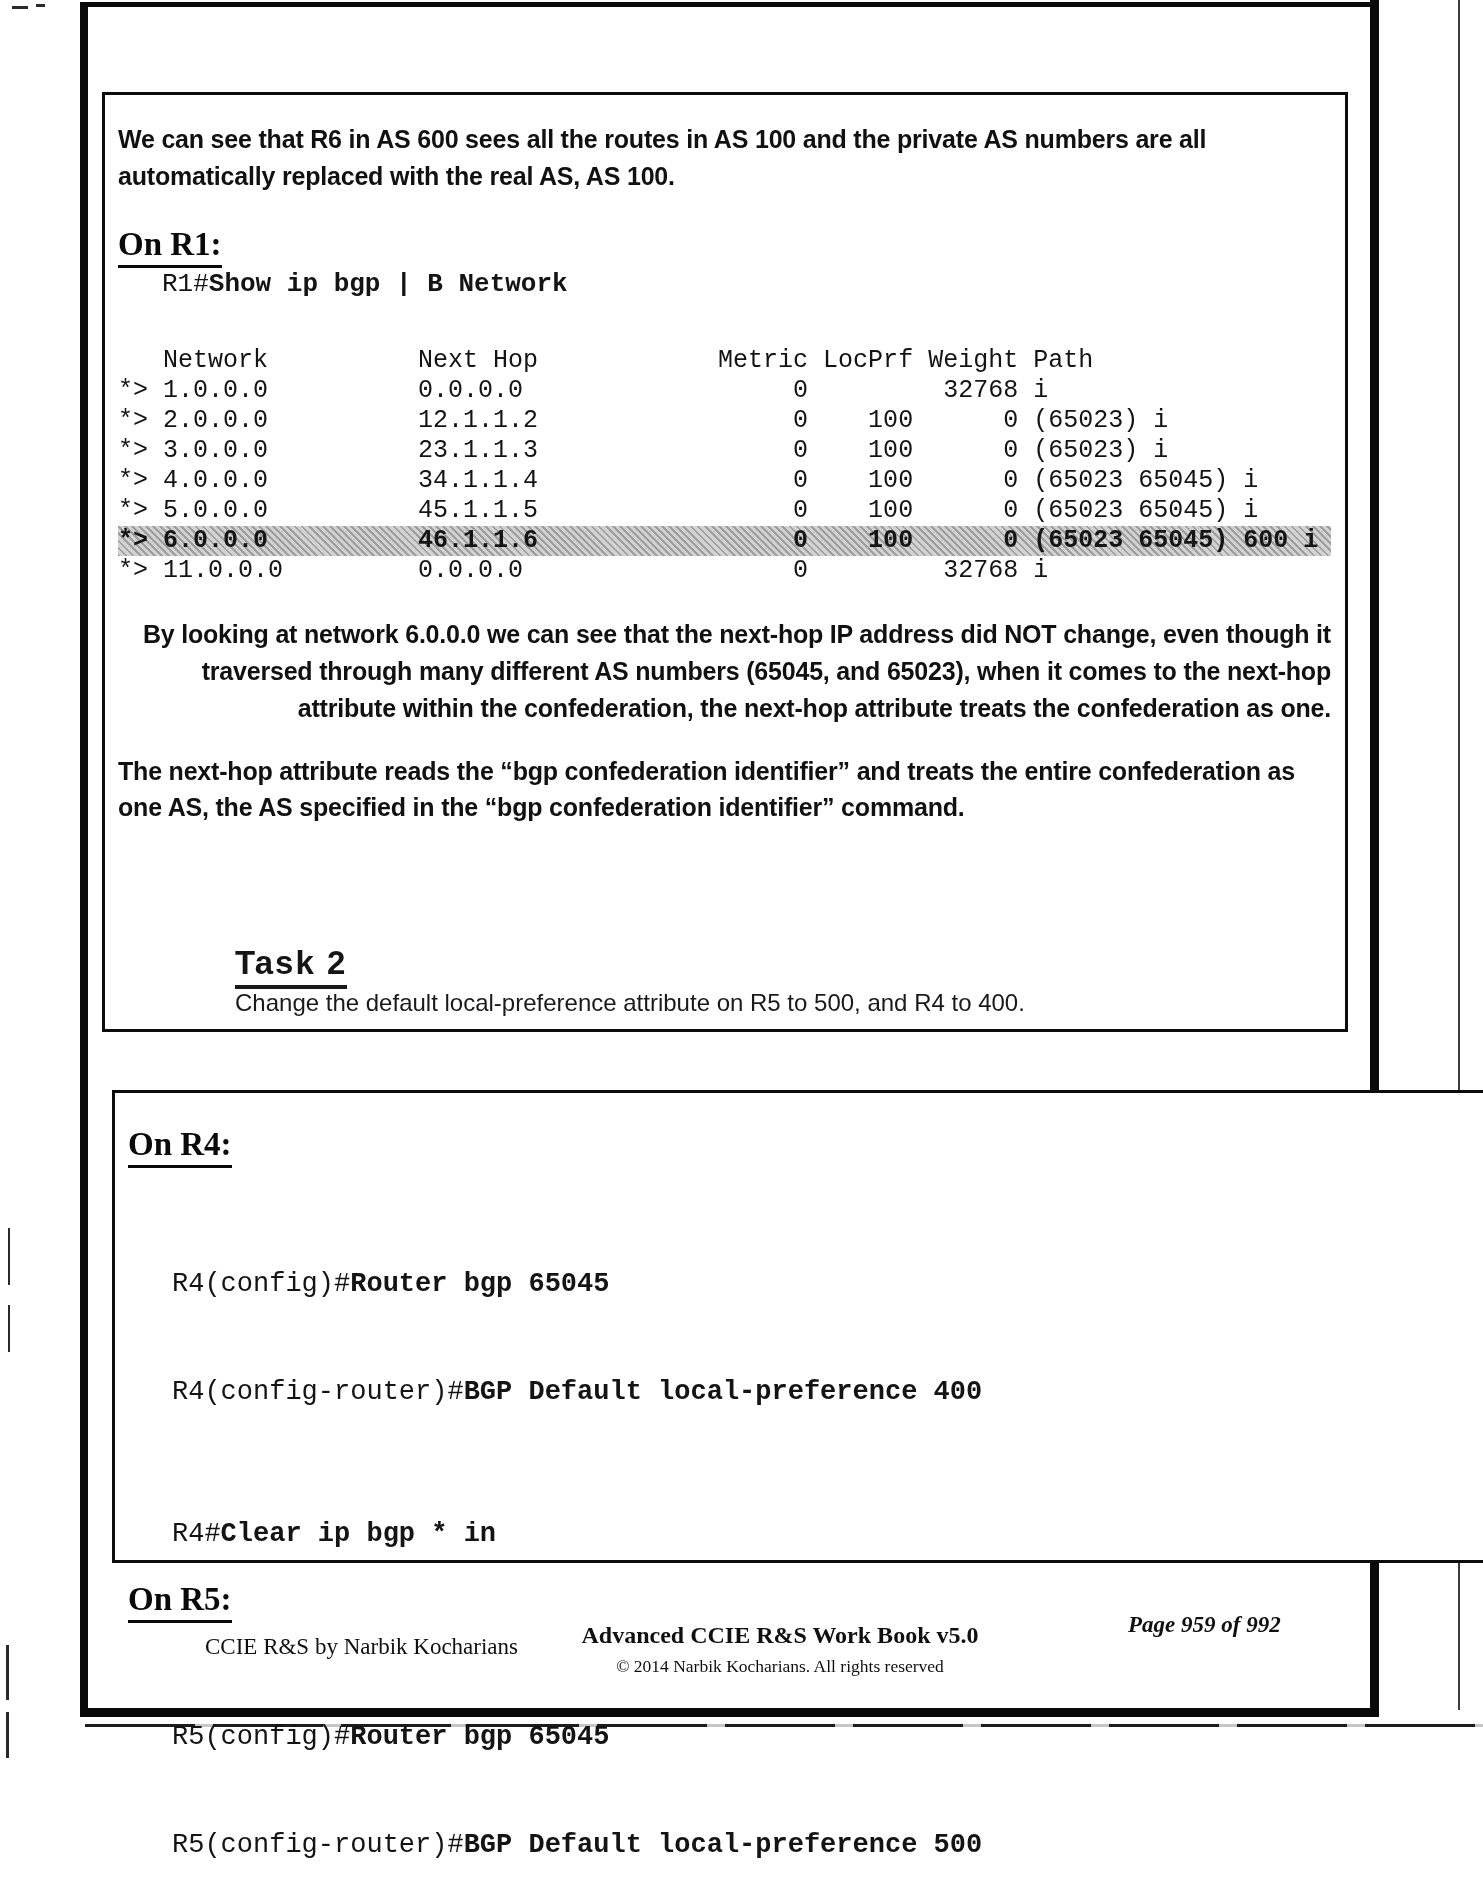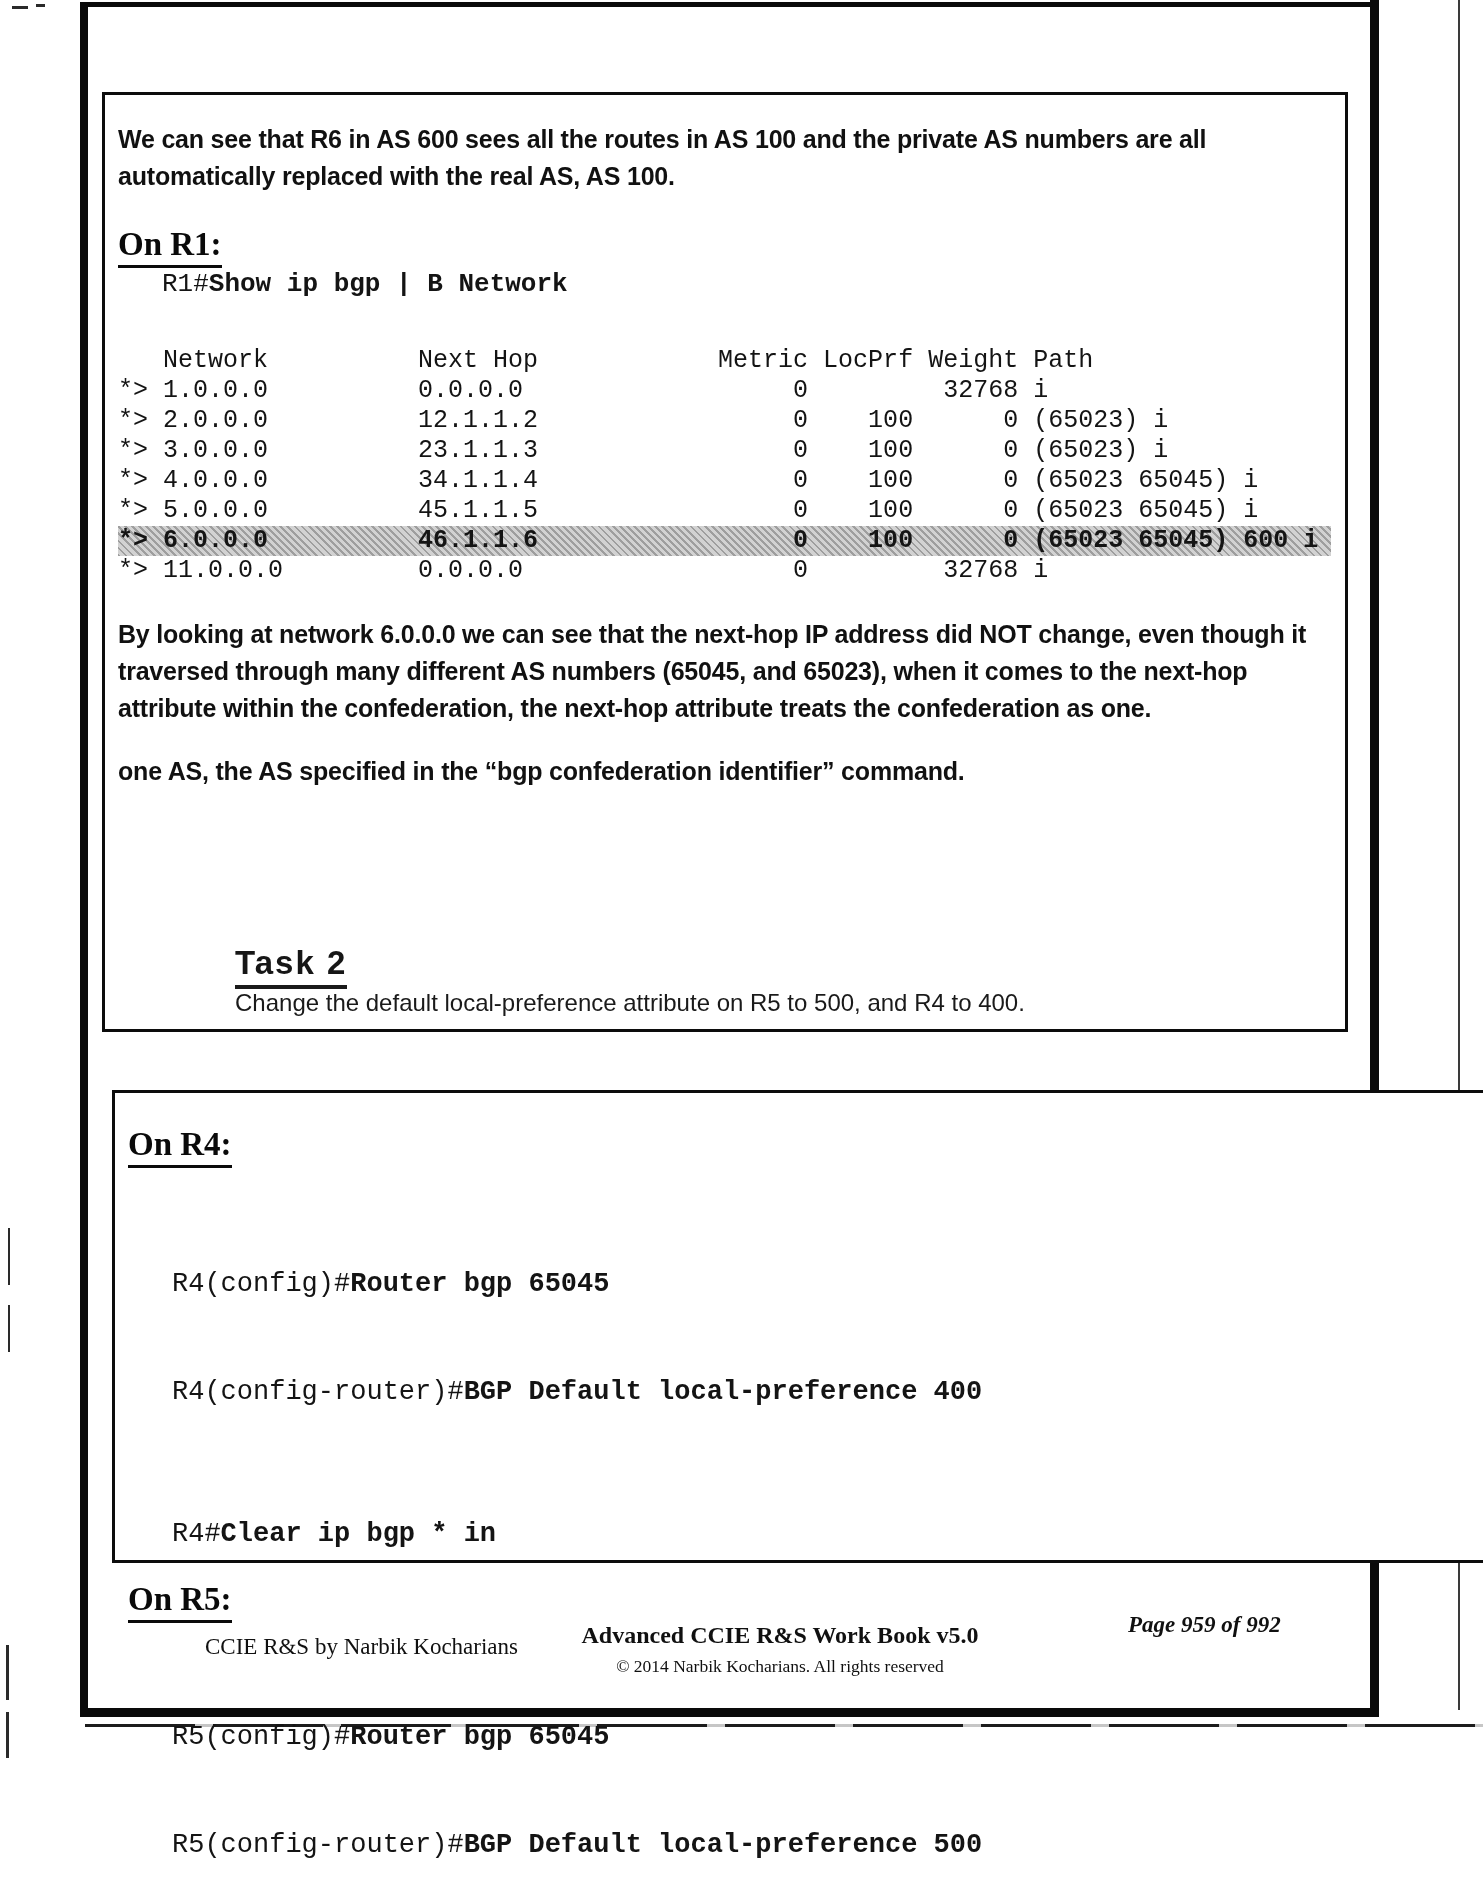--- a/index.html
+++ b/index.html
@@ -71,21 +71,21 @@
   #footer-center { left:570px; top:1622px; width:420px; text-align:center; }
   #footer-book { font-size:24px; font-weight:700; }
   #footer-copy { font-size:17.5px; margin-top:7px; }
   #footer-page { left:1128px; top:1612px; font-size:23px; font-weight:700; font-style:italic; }
 
   
   .mb-intro { margin-bottom:30px; }
   .mb-head1 { }
   .mb-cmd   { margin-bottom:46px; }
   .mb-table { margin-bottom:30px; }
-  .mb-para1 { margin-bottom:26px; }
+  .mb-para1 { margin-bottom:26px;text-align:right; }
 
   
   .mb-h-r4   { margin-bottom:26px; }
   .mb-cfg-r4 { margin-bottom:34px; }
   .mb-clr-r4 { margin-bottom:28px; }
   .mb-h-r5   { margin-bottom:24px; }
   .mb-cfg-r5 { margin-bottom:30px; }
 </style>
 </head>
 <body>
@@ -128,20 +128,21 @@
     <div class="bgp-row">*&gt; 11.0.0.0         0.0.0.0                  0         32768 i</div>
   </div>
 
   <div class="para mb-para1">
     <div class="line">By looking at network 6.0.0.0 we can see that the next-hop IP address did NOT change, even though it</div>
     <div class="line">traversed through many different AS numbers (65045, and 65023), when it comes to the next-hop</div>
     <div class="line">attribute within the confederation, the next-hop attribute treats the confederation as one.</div>
   </div>
 
   <div class="para para2">
+    <div class="line">The next-hop attribute reads the “bgp confederation identifier” and treats the entire confederation as</div>
     <div class="line">one AS, the AS specified in the “bgp confederation identifier” command.</div>
   </div>
 
 </div>
 
 <div id="task2" class="abs">
   <span class="task-title">Task 2</span>
   <div class="task-desc">Change the default local-preference attribute on R5 to 500, and R4 to 400.</div>
 </div>
 

